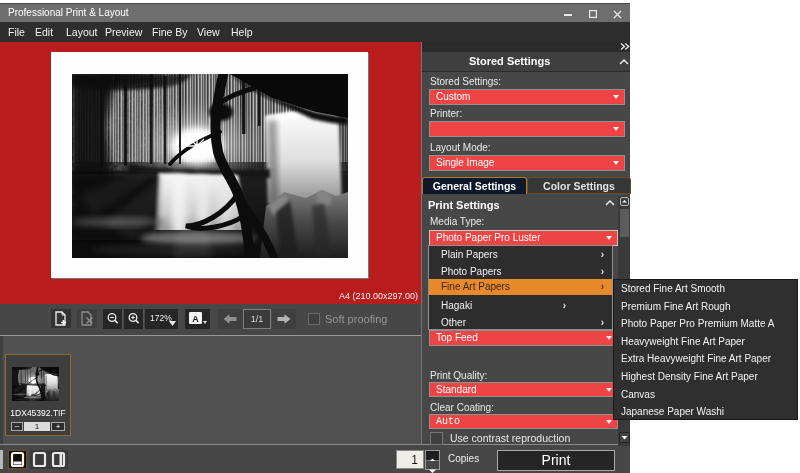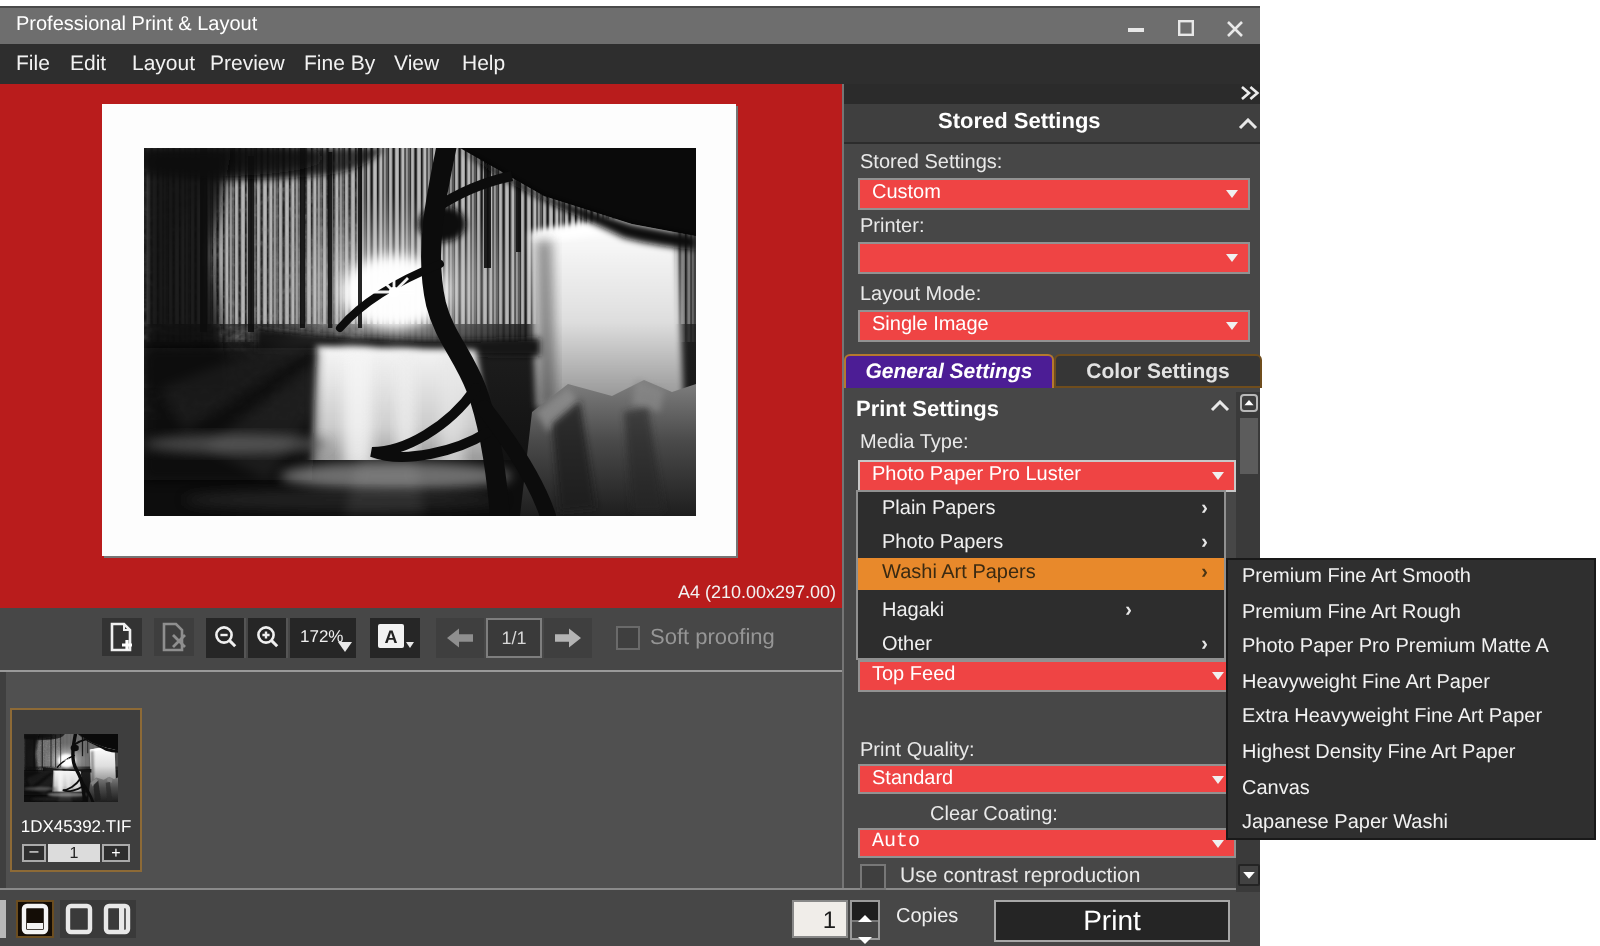--- a/index.html
+++ b/index.html
@@ -177,41 +177,41 @@
     </div>
     <div class="rlabel" style="top:34px;">Stored Settings:</div>
     <div class="dd" style="top:47px; width:196px;">Custom<span class="arr"></span></div>
     <div class="rlabel" style="top:66px;">Printer:</div>
     <div class="dd" style="top:79px; width:196px;">
           <span class="arr"></span>
         </div>
     <div class="rlabel" style="top:100px;">Layout Mode:</div>
     <div class="dd" style="top:113px; width:196px;">Single Image<span class="arr"></span></div>
 
-    <div class="abs" style="left:0; top:135px; width:105px; height:17px; background:#4c1d95; border:1px solid #b5792e; border-bottom:none; border-radius:3px 3px 0 0; color:#fff; font-weight:bold; font-size:10.5px; text-align:center; line-height:16px;font-style:italic;">General Settings</div>
+    <div class="abs" style="left:0; top:135px; width:105px; height:17px; background:#0f172a; border:1px solid #b5792e; border-bottom:none; border-radius:3px 3px 0 0; color:#fff; font-weight:bold; font-size:10.5px; text-align:center; line-height:16px;">General Settings</div>
     <div class="abs" style="left:105px; top:135px; width:104px; height:17px; background:#363636; border:1px solid #6f4d1d; border-radius:3px 3px 0 0; color:#e2e2e2; font-weight:bold; font-size:10.5px; text-align:center; line-height:16px;">Color Settings</div>
 
     <span class="hdr" style="position:absolute; left:6px; top:157px;">Print Settings</span>
     <svg width="10" height="6" viewBox="0 0 10 6" style="position:absolute; left:183px; top:158px;">
       <path d="M1 5 l4 -4 4 4" fill="none" stroke="#e8e8e8" stroke-width="1.5"></path>
     </svg>
     <div class="rlabel" style="top:174px;">Media Type:</div>
     <div class="dd" style="top:188px; width:189px; border-color:#c8c8c8;">Photo Paper Pro Luster<span class="arr"></span></div>
 
     <div class="abs" style="left:6px; top:203px; width:185px; height:85px; background:#2d2d2d; border:1px solid #909090;">
       <div class="abs" style="left:0; top:0; width:183px; height:17px; color:#f0f0f0; font-size:10px; line-height:17px;"><span style="margin-left:12px;">Plain Papers</span><span style="position:absolute; right:8px; color:#e8e8e8; font-weight:bold;">›</span></div>
       <div class="abs" style="left:0; top:17px; width:183px; height:17px; color:#f0f0f0; font-size:10px; line-height:17px;"><span style="margin-left:12px;">Photo Papers</span><span style="position:absolute; right:8px; color:#e8e8e8; font-weight:bold;">›</span></div>
-      <div class="abs" style="left:0; top:33px; width:183px; height:16px; background:#e8892b; color:#3a2a12; font-size:10px; line-height:16px;"><span style="margin-left:12px;">Washi Art Papers</span><span style="position:absolute; right:8px; color:#4a3514; font-weight:bold;">›</span></div>
+      <div class="abs" style="left:0; top:33px; width:183px; height:16px; background:#e8892b; color:#3a2a12; font-size:10px; line-height:16px;"><span style="margin-left:12px;">Fine Art Papers</span><span style="position:absolute; right:8px; color:#4a3514; font-weight:bold;">›</span></div>
       <div class="abs" style="left:0; top:51px; width:145px; height:17px; color:#f0f0f0; font-size:10px; line-height:17px;"><span style="margin-left:12px;">Hagaki</span><span style="position:absolute; right:8px; color:#e8e8e8; font-weight:bold;">›</span></div>
       <div class="abs" style="left:0; top:68px; width:183px; height:17px; color:#f0f0f0; font-size:10px; line-height:17px;"><span style="margin-left:12px;">Other</span><span style="position:absolute; right:8px; color:#e8e8e8; font-weight:bold;">›</span></div>
     </div>
     <div class="dd" style="top:288px; width:189px;">Top Feed<span class="arr"></span></div>
     <div class="rlabel" style="top:328px;">Print Quality:</div>
     <div class="dd" style="top:340px; width:189px; height:15px;">Standard<span class="arr"></span></div>
-    <div class="rlabel" style="top:360px;margin-left:35px;">Clear Coating:</div>
+    <div class="rlabel" style="top:360px;">Clear Coating:</div>
     <div class="dd" style="top:372px; width:189px; height:15px;font-family:Liberation Mono, monospace;">Auto<span class="arr"></span></div>
     <div class="abs" style="left:8px; top:390px; width:13px; height:13px; background:#3f3f3f; border:1px solid #777;"></div>
     <div class="abs" style="left:28px; top:390px; color:#e8e8e8; font-size:10.5px;">Use contrast reproduction</div>
 
     <div class="abs" style="left:196px; top:154px; width:12px; height:250px; background:#3a3a3a;">
       <div class="abs" style="left:2px; top:1px; width:9px; height:9px; background:#3e3e3e; border:1px solid #b8b8b8; border-radius:2px;">
         <svg width="7" height="7" viewBox="0 0 7 7" style="display:block">
               <path d="M1.2 4.6 l2.3 -2.6 2.3 2.6 z" fill="#fff"></path>
             </svg>
       </div>
@@ -235,21 +235,21 @@
       <svg width="13" height="8" viewBox="0 0 13 8">
             <path d="M3 2.5 l3.5 3.5 3.5 -3.5 z" fill="#fff"></path>
           </svg>
     </div>
   </div>
   <div class="abs" style="left:448px; top:450px; color:#f0f0f0; font-size:10px;">Copies</div>
   <div class="abs" style="left:497px; top:447px; width:118px; height:21px; background:#252525; border:1px solid #a8a8a8; color:#fff; font-size:14px; line-height:19px; text-align:center;">Print</div>
 </div>
 
 <div class="abs" style="left:613px; top:279px; width:185px; height:141px; background:#2f2f2f; border:1px solid #191919; z-index:50;">
-  <div class="fly">Premium Fine Art Smooth</div>
+  <div class="fly">Stored Fine Art Smooth</div>
   <div class="fly">Premium Fine Art Rough</div>
   <div class="fly">Photo Paper Pro Premium Matte A</div>
   <div class="fly">Heavyweight Fine Art Paper</div>
   <div class="fly">Extra Heavyweight Fine Art Paper</div>
   <div class="fly">Highest Density Fine Art Paper</div>
   <div class="fly">Canvas</div>
   <div class="fly">Japanese Paper Washi</div>
 </div>
 <svg width="0" height="0" style="position:absolute;">
   <defs>

